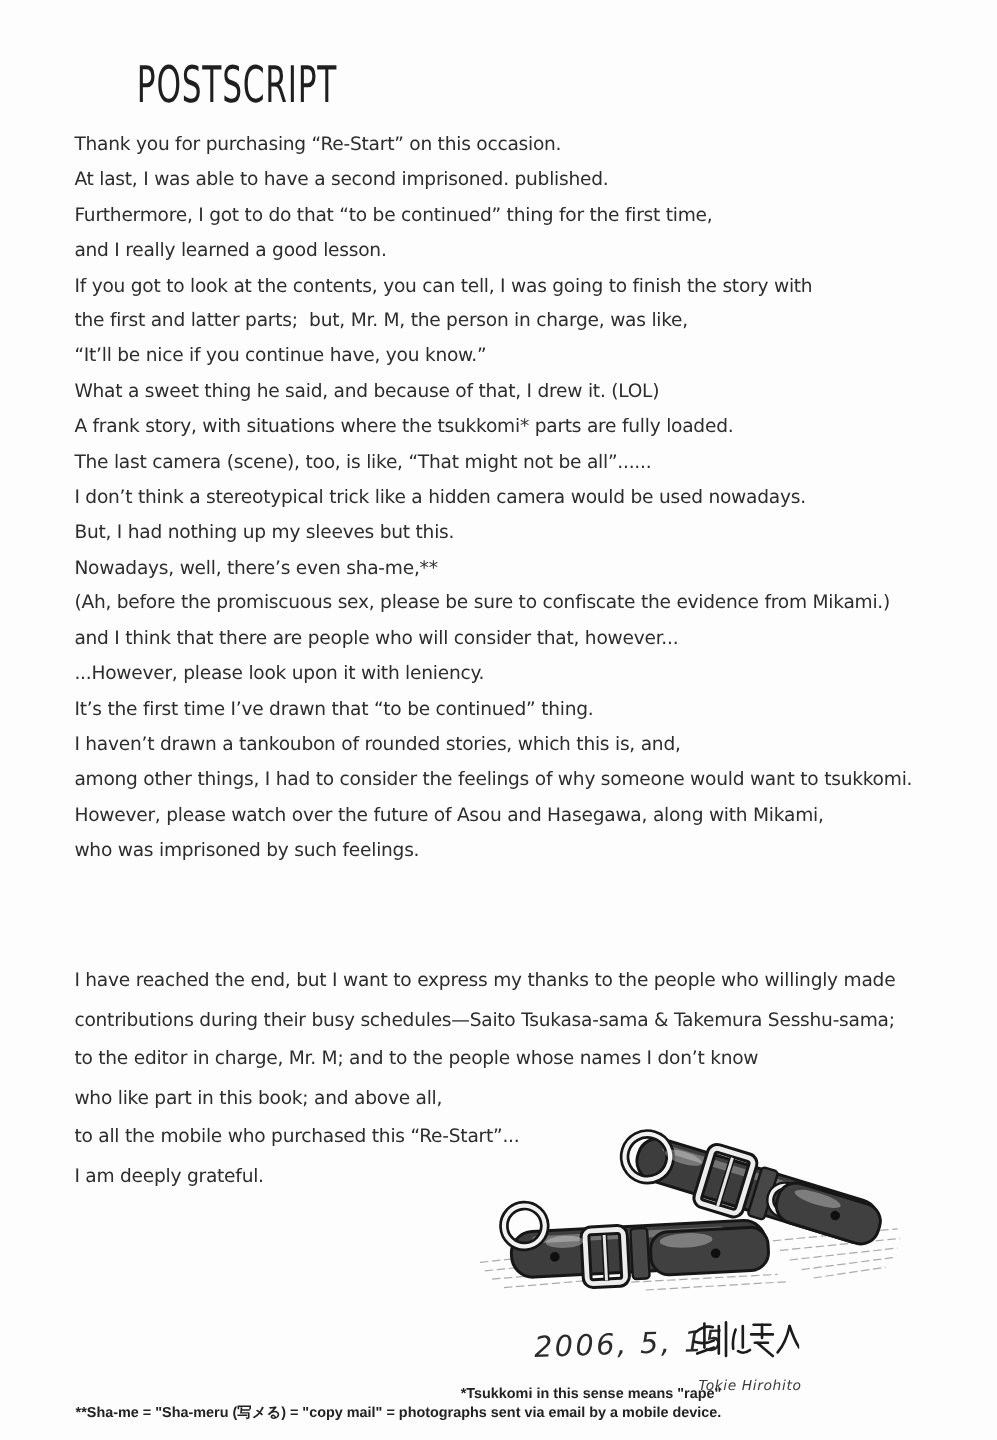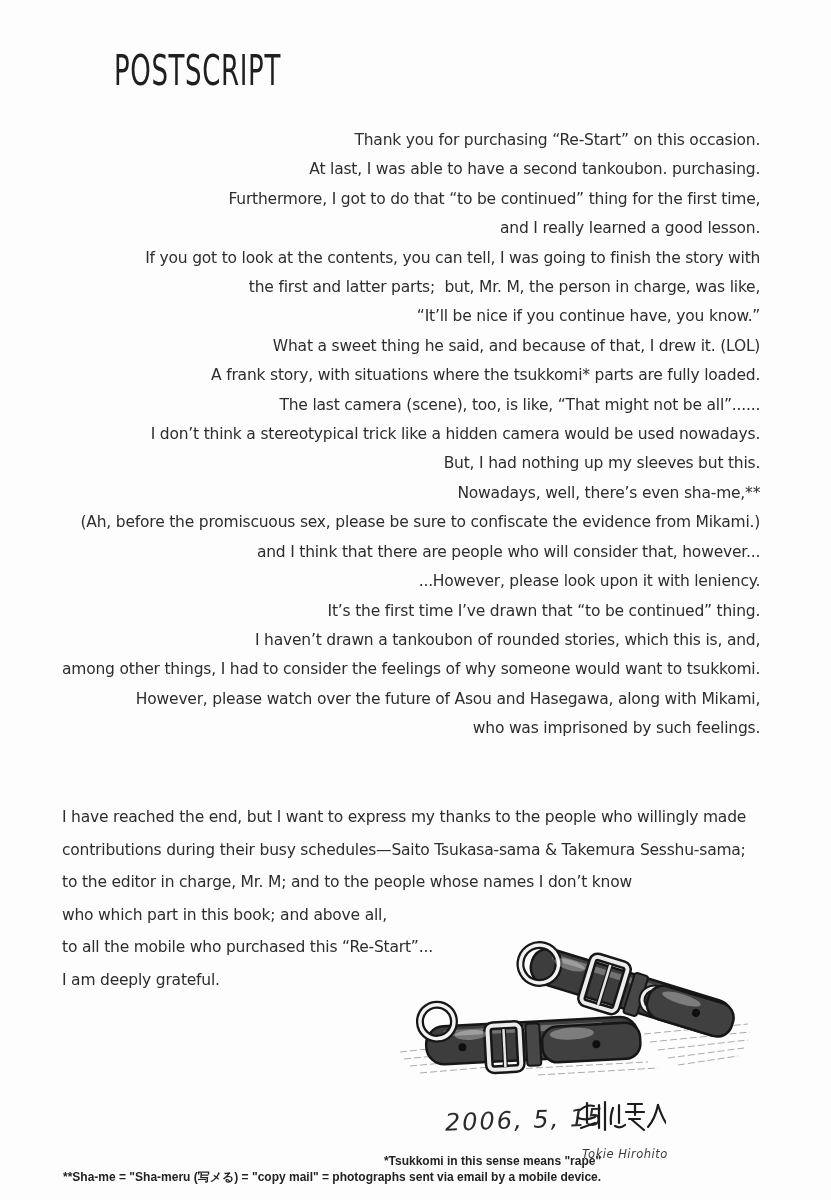--- a/index.html
+++ b/index.html
@@ -20,21 +20,21 @@
     transform:scaleX(0.62);
     transform-origin:left top;
     white-space:pre;
   }
   .para{
     position:absolute;left:62px;
     font-size:15.5px;
     letter-spacing:-0.2px;
     color:#2d2d2d;
   }
-  .para-1{top:126px;text-align:right;}
+  .para-1{top:106px;}
   .para-1 .line{line-height:29.4px;}
   .para-2{top:801px;}
   .para-2 .line{line-height:32.6px;}
   .line{white-space:pre;}
   .illustration{
     position:absolute;left:396px;top:934px;width:358px;height:148px;
   }
   .sig-date{
     position:absolute;left:445px;top:1106px;
     font-size:24px;font-style:italic;letter-spacing:2px;color:#2b2b2b;
@@ -59,21 +59,21 @@
 </style>
 </head>
 <body>
 
 <div class="page">
 
   <div class="title">POSTSCRIPT</div>
 
   <div class="para para-1">
     <div class="line">Thank you for purchasing “Re-Start” on this occasion.</div>
-    <div class="line">At last, I was able to have a second tankoubon. purchasing.</div>
+    <div class="line">At last, I was able to have a second imprisoned. published.</div>
     <div class="line">Furthermore, I got to do that “to be continued” thing for the first time,</div>
     <div class="line">and I really learned a good lesson.</div>
     <div class="line">If you got to look at the contents, you can tell, I was going to finish the story with</div>
     <div class="line">the first and latter parts;  but, Mr. M, the person in charge, was like,</div>
     <div class="line">“It’ll be nice if you continue have, you know.”</div>
     <div class="line">What a sweet thing he said, and because of that, I drew it. (LOL)</div>
     <div class="line">A frank story, with situations where the tsukkomi* parts are fully loaded.</div>
     <div class="line">The last camera (scene), too, is like, “That might not be all”......</div>
     <div class="line">I don’t think a stereotypical trick like a hidden camera would be used nowadays.</div>
     <div class="line">But, I had nothing up my sleeves but this.</div>
@@ -85,21 +85,21 @@
     <div class="line">I haven’t drawn a tankoubon of rounded stories, which this is, and,</div>
     <div class="line">among other things, I had to consider the feelings of why someone would want to tsukkomi.</div>
     <div class="line">However, please watch over the future of Asou and Hasegawa, along with Mikami,</div>
     <div class="line">who was imprisoned by such feelings.</div>
   </div>
 
   <div class="para para-2">
     <div class="line">I have reached the end, but I want to express my thanks to the people who willingly made</div>
     <div class="line">contributions during their busy schedules—Saito Tsukasa-sama &amp; Takemura Sesshu-sama;</div>
     <div class="line">to the editor in charge, Mr. M; and to the people whose names I don’t know</div>
-    <div class="line">who which part in this book; and above all,</div>
+    <div class="line">who like part in this book; and above all,</div>
     <div class="line">to all the mobile who purchased this “Re-Start”...</div>
     <div class="line">I am deeply grateful.</div>
   </div>
 
   <svg class="illustration" viewBox="0 0 358 148" xmlns="http://www.w3.org/2000/svg">
 
     <g stroke="#8f8f8f" stroke-width="1" opacity="0.75" stroke-dasharray="7 3">
       <line x1="4" y1="118" x2="78" y2="110"></line>
       <line x1="8" y1="125" x2="92" y2="117"></line>
       <line x1="14" y1="132" x2="104" y2="124"></line>

